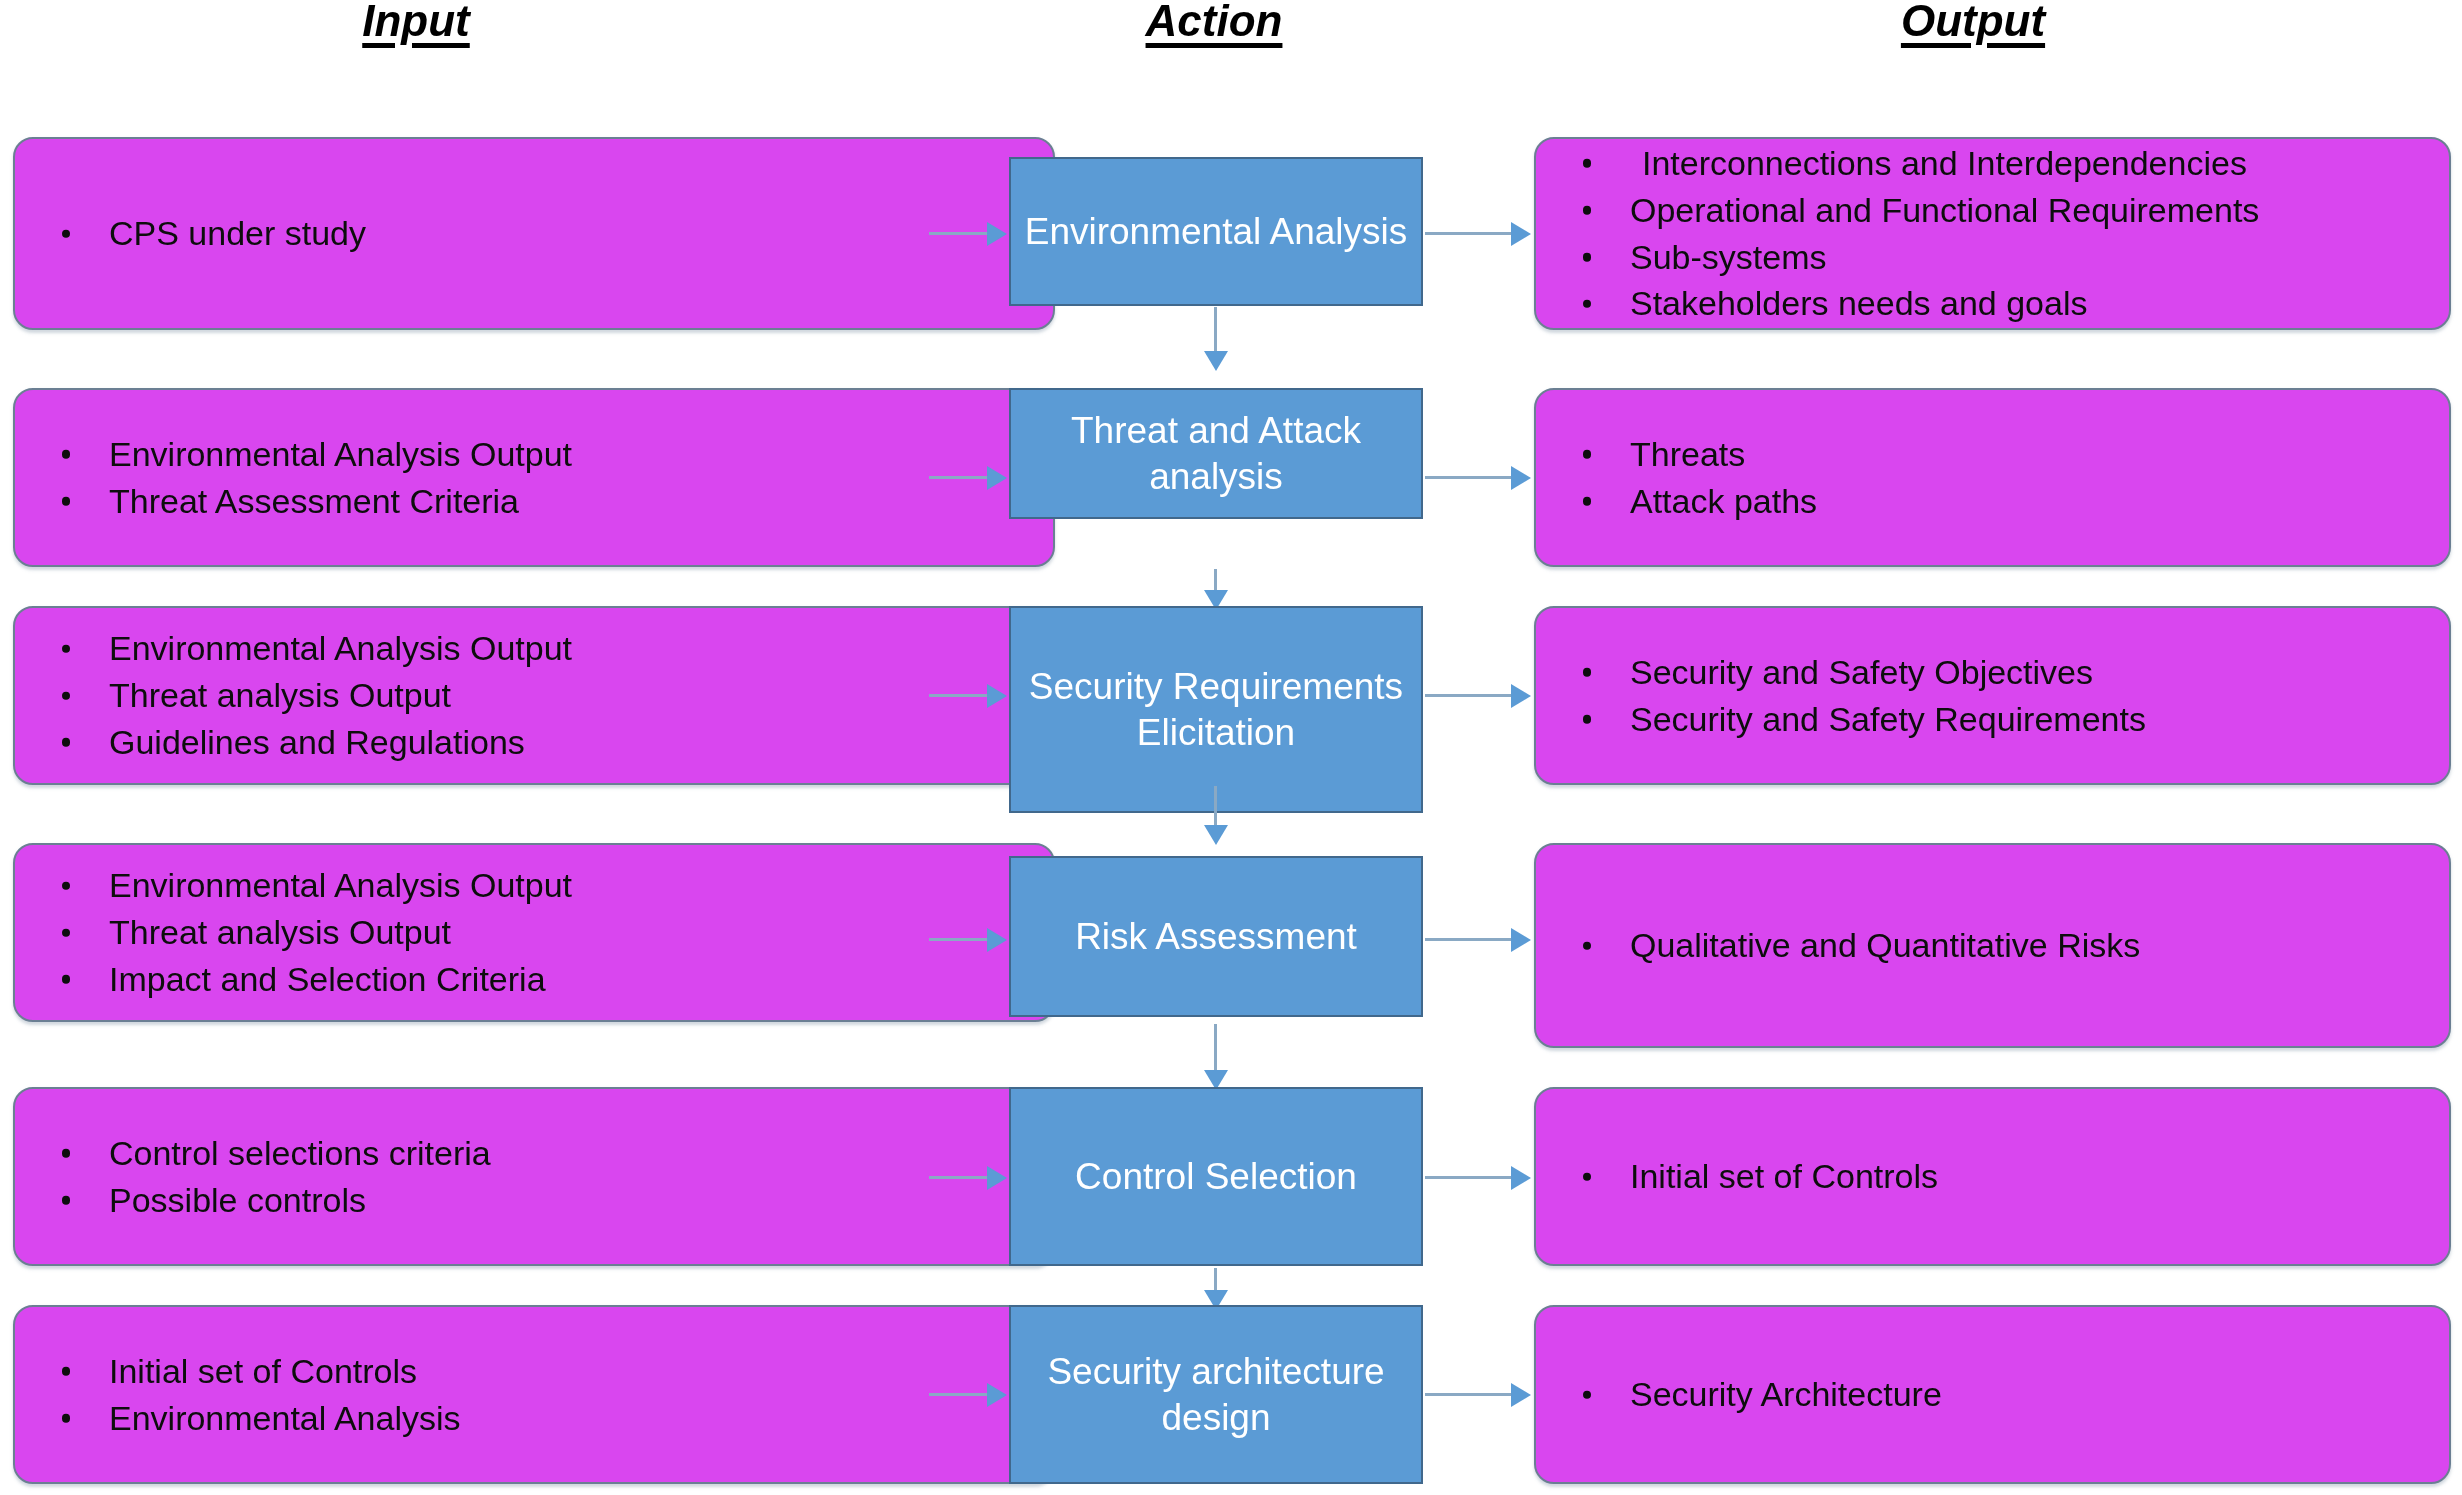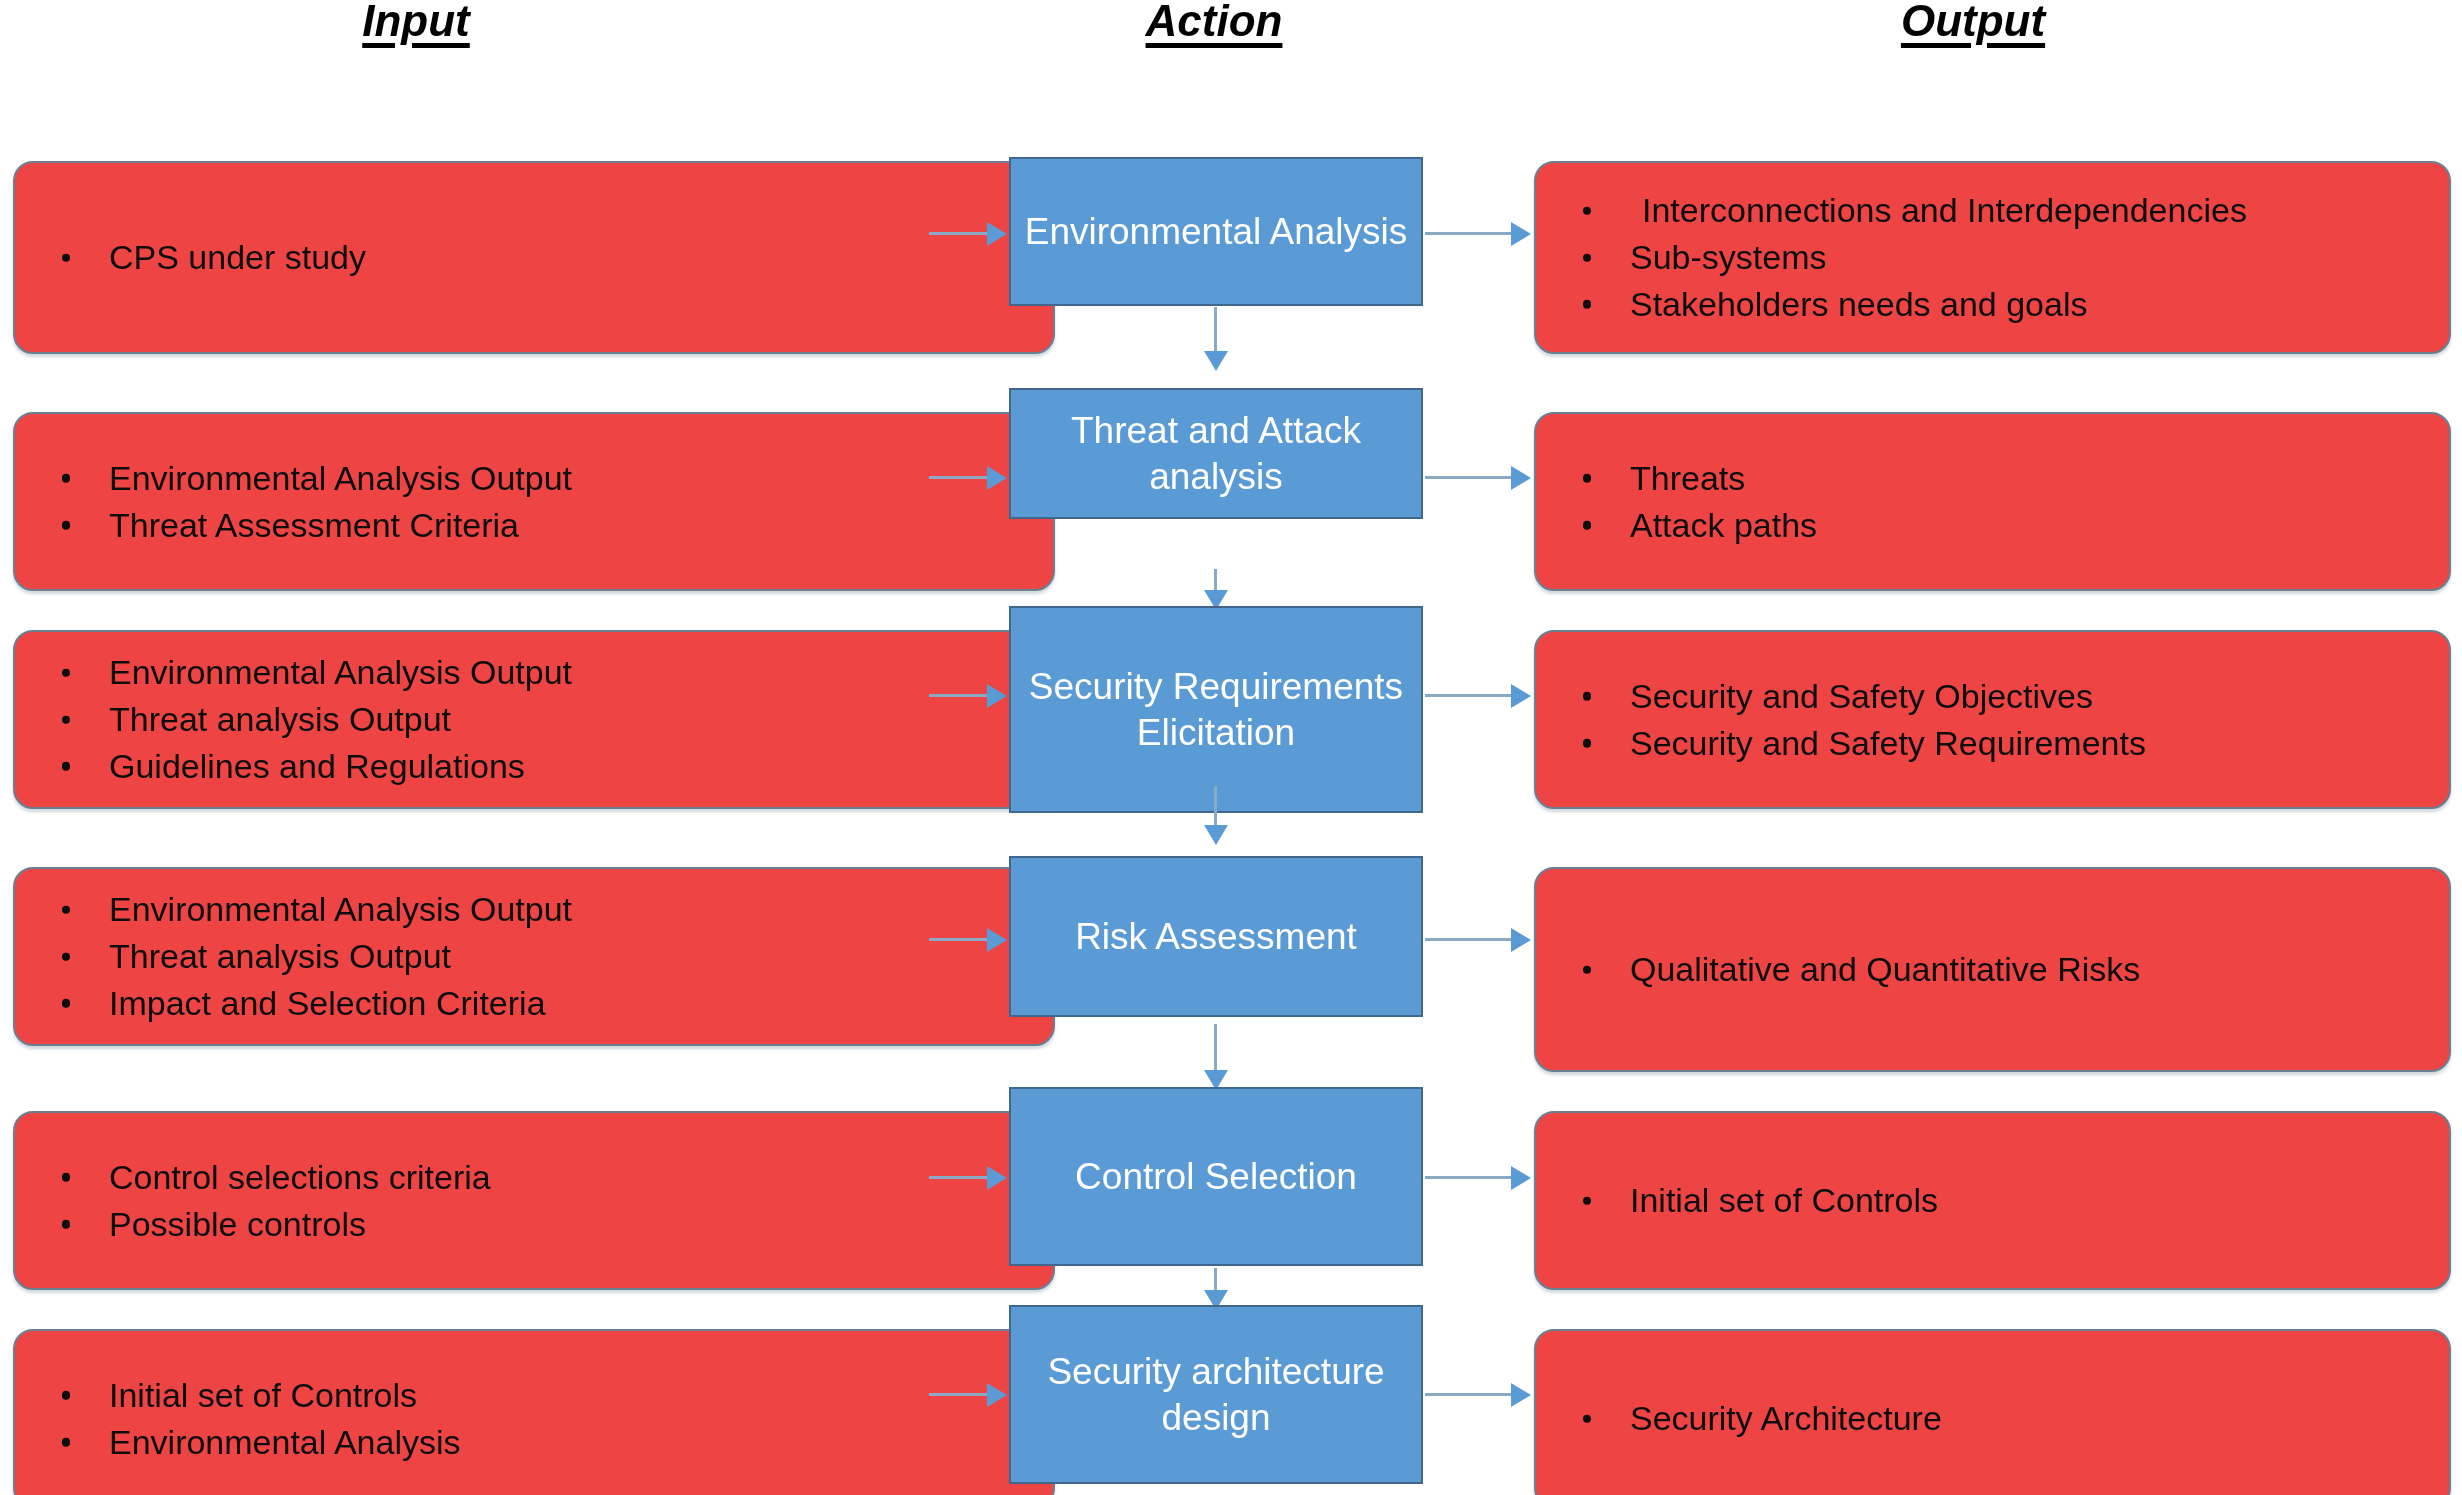--- a/index.html
+++ b/index.html
@@ -26,28 +26,27 @@
     text-align:center;
   }
   #hdr-input{ left:284px;  top:-4px; width:264px; }
   #hdr-action{ left:1082px; top:-4px; width:264px; }
   #hdr-output{ left:1841px; top:-4px; width:264px; }
 
   
   .io-box{
     position:absolute;
     box-sizing:border-box;
-    background:#ef4444;
+    background:#d946ef;
     border:2px solid #6b7f93;
     border-radius:20px;
     box-shadow:0 2.6px 3.3px rgba(120,140,160,.35);
     display:flex;
     flex-direction:column;
     justify-content:center;
-    margin-top:24px;
   }
   .io-box ul{
     list-style:none;
     margin:0;
     padding:0 0 0 40px;
   }
   .io-box li{
     position:relative;
     font-size:34px;
     line-height:1.38;
@@ -140,20 +139,21 @@
     </ul>
   </div>
 
   <div class="action-box" style="top:157px;height:149px;">
     <span>Environmental Analysis</span>
   </div>
 
   <div class="io-box output-box" style="top:137px;height:193px;">
     <ul>
       <li class="indented">Interconnections and Interdependencies</li>
+      <li>Operational and Functional Requirements</li>
       <li>Sub-systems</li>
       <li>Stakeholders needs and goals</li>
     </ul>
   </div>
 
   <div class="h-arrow" style="left:929px;top:232px;width:74px;"></div>
   <div class="h-arrow" style="left:1425px;top:232px;width:102px;"></div>
   <div class="v-arrow" style="top:307px;height:59px;"></div>
 
   <div class="io-box input-box" style="top:388px;height:179px;">

